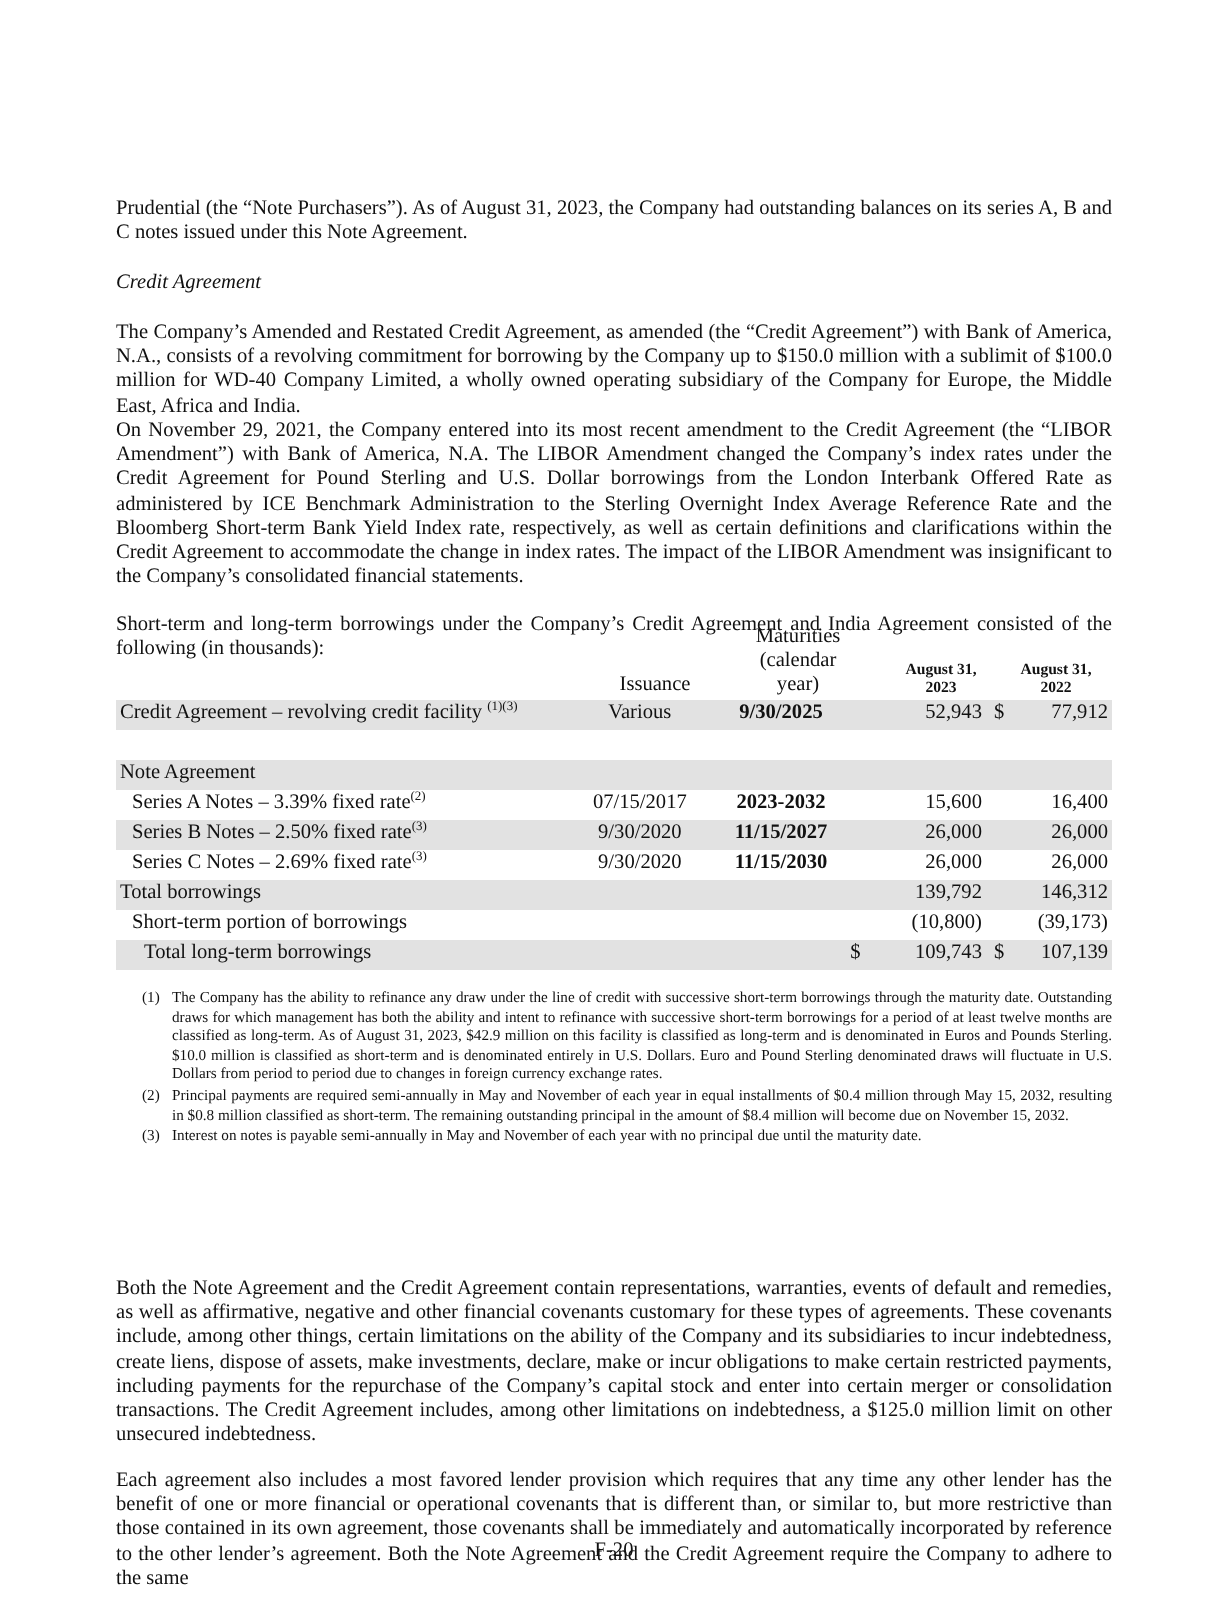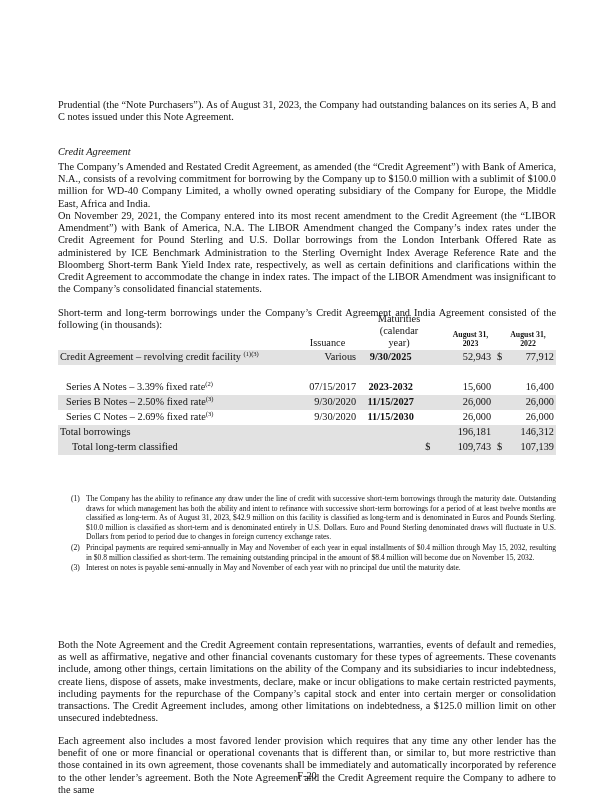--- a/index.html
+++ b/index.html
@@ -13,21 +13,21 @@
   .para { position: absolute; left: 0; width: 498px; margin-top: 38px; }
   .italic { font-style: italic; }
   table.borrow {
     position: absolute; left: 0; width: 498px; border-collapse: collapse;
     font-size: 10.3px;
   }
   table.borrow td { padding: 0; height: 15px; vertical-align: middle; white-space: nowrap; }
   table.borrow tr.shade td { background: #e2e2e2; }
   table.borrow tr.blank td { height: 15px; }
   .c-label { width: 215px; padding-left: 2px !important; }
-  .c-iss { width: 75px; text-align: right; }
+  .c-iss { width: 75px; text-align: center; }
   .c-mat { width: 72px; text-align: center; font-weight: bold; }
   .c-d1 { width: 14px; text-align: left; }
   .c-v1 { width: 55px; text-align: right; }
   .c-d2 { width: 14px; text-align: left; padding-left: 6px !important; }
   .c-v2 { width: 45px; text-align: right; padding-right: 2px !important; }
   .ind1 { padding-left: 8px !important; }
   .ind2 { padding-left: 14px !important; }
   sup { font-size: 6.5px; line-height: 0; vertical-align: 4px; }
   .hdr { position: absolute; left: 0; width: 498px; height: 46px; }
   .hdr div { position: absolute; text-align: center; }
@@ -42,21 +42,21 @@
   .fn-text { flex: 1; text-align: justify; padding-left: 2px; }
   .pagenum { position: absolute; left: 0; width: 498px; top: 770px; text-align: center; }
 </style>
 </head>
 <body>
 
 <div class="page">
 
   <p class="para" style="top:61px;">Prudential (the “Note Purchasers”). As of August 31, 2023, the Company had outstanding balances on its series A, B and C notes issued under this Note Agreement.</p>
 
-  <p class="para italic" style="top:108px;">Credit Agreement</p>
+  <p class="para italic" style="top:98px;">Credit Agreement</p>
 
   <p class="para" style="top:123px;">The Company’s Amended and Restated Credit Agreement, as amended (the “Credit Agreement”) with Bank of America, N.A., consists of a revolving commitment for borrowing by the Company up to $150.0 million with a sublimit of $100.0 million for WD-40 Company Limited, a wholly owned operating subsidiary of the Company for Europe, the Middle East, Africa and India.</p>
 
   <p class="para" style="top:172px;">On November 29, 2021, the Company entered into its most recent amendment to the Credit Agreement (the “LIBOR Amendment”) with Bank of America, N.A. The LIBOR Amendment changed the Company’s index rates under the Credit Agreement for Pound Sterling and U.S. Dollar borrowings from the London Interbank Offered Rate as administered by ICE Benchmark Administration to the Sterling Overnight Index Average Reference Rate and the Bloomberg Short-term Bank Yield Index rate, respectively, as well as certain definitions and clarifications within the Credit Agreement to accommodate the change in index rates. The impact of the LIBOR Amendment was insignificant to the Company’s consolidated financial statements.</p>
 
   <p class="para" style="top:269px;">Short-term and long-term borrowings under the Company’s Credit Agreement and India Agreement consisted of the following (in thousands):</p>
 
   <div class="hdr" style="top:303px;">
     <div class="iss">Issuance</div>
     <div class="mat">
@@ -81,20 +81,29 @@
       <td class="c-iss">Various</td>
       <td class="c-mat">9/30/2025</td>
       <td class="c-d1"></td>
       <td class="c-v1">52,943</td>
       <td class="c-d2">$</td>
       <td class="c-v2">77,912</td>
     </tr>
     <tr class="blank">
       <td colspan="7"></td>
     </tr>
+    <tr class="shade">
+      <td class="c-label">Note Agreement</td>
+      <td class="c-iss"></td>
+      <td class="c-mat"></td>
+      <td class="c-d1"></td>
+      <td class="c-v1"></td>
+      <td class="c-d2"></td>
+      <td class="c-v2"></td>
+    </tr>
     <tr>
       <td class="c-label ind1"><span>Series A Notes – 3.39% fixed rate</span><sup>(2)</sup></td>
       <td class="c-iss">07/15/2017</td>
       <td class="c-mat">2023-2032</td>
       <td class="c-d1"></td>
       <td class="c-v1">15,600</td>
       <td class="c-d2"></td>
       <td class="c-v2">16,400</td>
     </tr>
     <tr class="shade">
@@ -113,26 +122,35 @@
       <td class="c-d1"></td>
       <td class="c-v1">26,000</td>
       <td class="c-d2"></td>
       <td class="c-v2">26,000</td>
     </tr>
     <tr class="shade">
       <td class="c-label">Total borrowings</td>
       <td class="c-iss"></td>
       <td class="c-mat"></td>
       <td class="c-d1"></td>
-      <td class="c-v1">196,181</td>
+      <td class="c-v1">139,792</td>
       <td class="c-d2"></td>
       <td class="c-v2">146,312</td>
     </tr>
+    <tr>
+      <td class="c-label ind1">Short-term portion of borrowings</td>
+      <td class="c-iss"></td>
+      <td class="c-mat"></td>
+      <td class="c-d1"></td>
+      <td class="c-v1">(10,800)</td>
+      <td class="c-d2"></td>
+      <td class="c-v2">(39,173)</td>
+    </tr>
     <tr class="shade">
-      <td class="c-label ind2">Total long-term classified</td>
+      <td class="c-label ind2">Total long-term borrowings</td>
       <td class="c-iss"></td>
       <td class="c-mat"></td>
       <td class="c-d1">$</td>
       <td class="c-v1">109,743</td>
       <td class="c-d2">$</td>
       <td class="c-v2">107,139</td>
     </tr>
   </tbody>
     </table>
 

